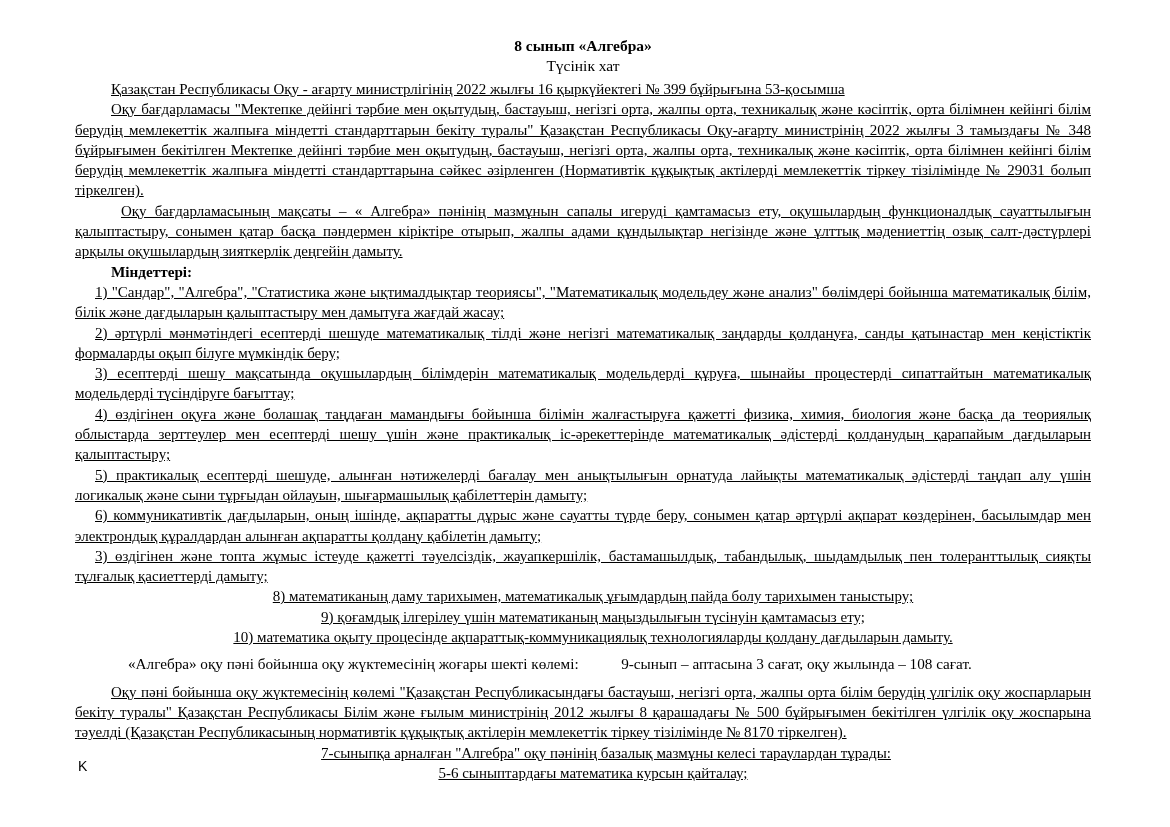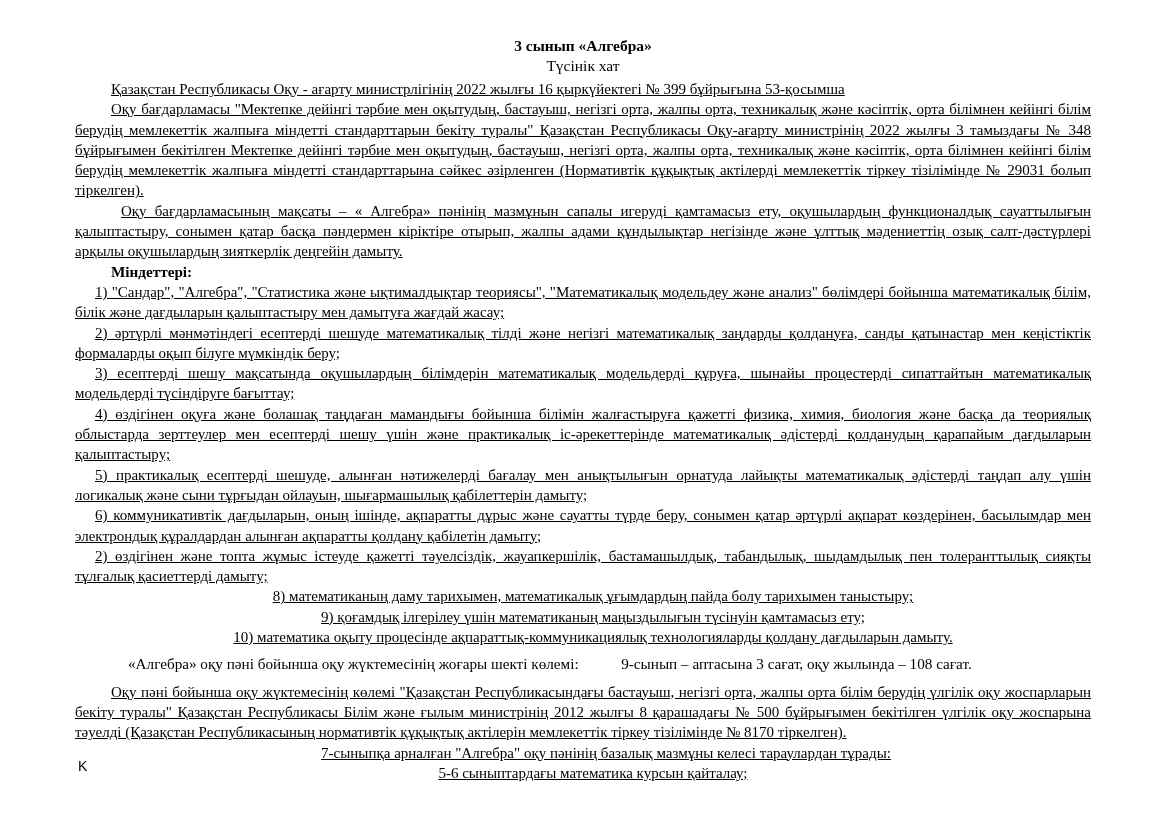--- a/index.html
+++ b/index.html
@@ -78,38 +78,38 @@
     color: #000000;
   }
 </style>
 </head>
 <body>
 
 <div class="page">
 
   <div class="doc">
 
-    <h1 class="title">3 сынып «Алгебра»</h1>
+    <h1 class="title">8 сынып «Алгебра»</h1>
     <h2 class="subtitle">Түсінік хат</h2>
 
     <p class="body ind-large">Қазақстан Республикасы Оқу - ағарту министрлігінің 2022 жылғы 16 қыркүйектегі № 399 бұйрығына 53-қосымша</p>
 
     <p class="body ind-large"><span>Оқу бағдарламасы "Мектепке дейінгі тәрбие мен оқытудың, бастауыш, негізгі орта, жалпы орта, техникалық және кәсіптік, орта білімнен кейінгі білім берудің мемлекеттік жалпыға міндетті стандарттарын бекіту туралы" Қазақстан Республикасы Оқу-ағарту министрінің 2022 жылғы 3 тамыздағы № 348 </span><span class="ul">бұйрығымен</span><span> бекітілген Мектепке дейінгі тәрбие мен оқытудың, бастауыш, негізгі орта, жалпы орта, техникалық және кәсіптік, орта білімнен кейінгі білім берудің мемлекеттік жалпыға міндетті стандарттарына сәйкес әзірленген (Нормативтік құқықтық актілерді мемлекеттік тіркеу тізілімінде № 29031 болып тіркелген).</span></p>
 
     <p class="body ind-mid">Оқу бағдарламасының мақсаты – « Алгебра» пәнінің мазмұнын сапалы игеруді қамтамасыз ету, оқушылардың функционалдық сауаттылығын қалыптастыру, сонымен қатар басқа пәндермен кіріктіре отырып, жалпы адами құндылықтар негізінде және ұлттық мәдениеттің озық салт-дәстүрлері арқылы оқушылардың зияткерлік деңгейін дамыту.</p>
 
     <p class="tasks-head">Міндеттері:</p>
 
     <p class="body ind-small">1) "Сандар", "Алгебра", "Статистика және ықтималдықтар теориясы", "Математикалық модельдеу және анализ" бөлімдері бойынша математикалық білім, білік және дағдыларын қалыптастыру мен дамытуға жағдай жасау;</p>
     <p class="body ind-small">2) әртүрлі мәнмәтіндегі есептерді шешуде математикалық тілді және негізгі математикалық заңдарды қолдануға, санды қатынастар мен кеңістіктік формаларды оқып білуге мүмкіндік беру;</p>
     <p class="body ind-small">3) есептерді шешу мақсатында оқушылардың білімдерін математикалық модельдерді құруға, шынайы процестерді сипаттайтын математикалық модельдерді түсіндіруге бағыттау;</p>
     <p class="body ind-small">4) өздігінен оқуға және болашақ таңдаған мамандығы бойынша білімін жалғастыруға қажетті физика, химия, биология және басқа да теориялық облыстарда зерттеулер мен есептерді шешу үшін және практикалық іс-әрекеттерінде математикалық әдістерді қолданудың қарапайым дағдыларын қалыптастыру;</p>
     <p class="body ind-small">5) практикалық есептерді шешуде, алынған нәтижелерді бағалау мен анықтылығын орнатуда лайықты математикалық әдістерді таңдап алу үшін логикалық және сыни тұрғыдан ойлауын, шығармашылық қабілеттерін дамыту;</p>
     <p class="body ind-small">6) коммуникативтік дағдыларын, оның ішінде, ақпаратты дұрыс және сауатты түрде беру, сонымен қатар әртүрлі ақпарат көздерінен, басылымдар мен электрондық құралдардан алынған ақпаратты қолдану қабілетін дамыту;</p>
-    <p class="body ind-small">2) өздігінен және топта жұмыс істеуде қажетті тәуелсіздік, жауапкершілік, бастамашылдық, табандылық, шыдамдылық пен толеранттылық сияқты тұлғалық қасиеттерді дамыту;</p>
+    <p class="body ind-small">3) өздігінен және топта жұмыс істеуде қажетті тәуелсіздік, жауапкершілік, бастамашылдық, табандылық, шыдамдылық пен толеранттылық сияқты тұлғалық қасиеттерді дамыту;</p>
     <p class="body ind-small no-just">8) математиканың даму тарихымен, математикалық ұғымдардың пайда болу тарихымен таныстыру;</p>
     <p class="body ind-small no-just">9) қоғамдық ілгерілеу үшін математиканың маңыздылығын түсінуін қамтамасыз ету;</p>
     <p class="body ind-small no-just">10) математика оқыту процесінде ақпараттық-коммуникациялық технологияларды қолдану дағдыларын дамыту.</p>
 
     <p class="hours-line"><span>«Алгебра» оқу пәні бойынша оқу жүктемесінің жоғары шекті көлемі:</span><span>	      </span><span>9-сынып – аптасына 3 сағат, оқу жылында – 108 сағат.</span></p>
 
     <p class="body ind-large"><span>Оқу пәні бойынша оқу жүктемесінің көлемі "Қазақстан Республикасындағы бастауыш, негізгі орта, жалпы орта білім берудің үлгілік оқу жоспарларын бекіту туралы" Қазақстан Республикасы Білім және ғылым министрінің 2012 жылғы 8 қарашадағы № 500 </span><span class="ul">бұйрығымен</span><span> бекітілген үлгілік оқу жоспарына тәуелді (Қазақстан Республикасының нормативтік құқықтық актілерін мемлекеттік тіркеу тізілімінде № 8170 тіркелген).</span></p>
 
     <p class="body ind-mid no-just">7-сыныпқа арналған "Алгебра" оқу пәнінің базалық мазмұны келесі тараулардан тұрады:</p>
 

